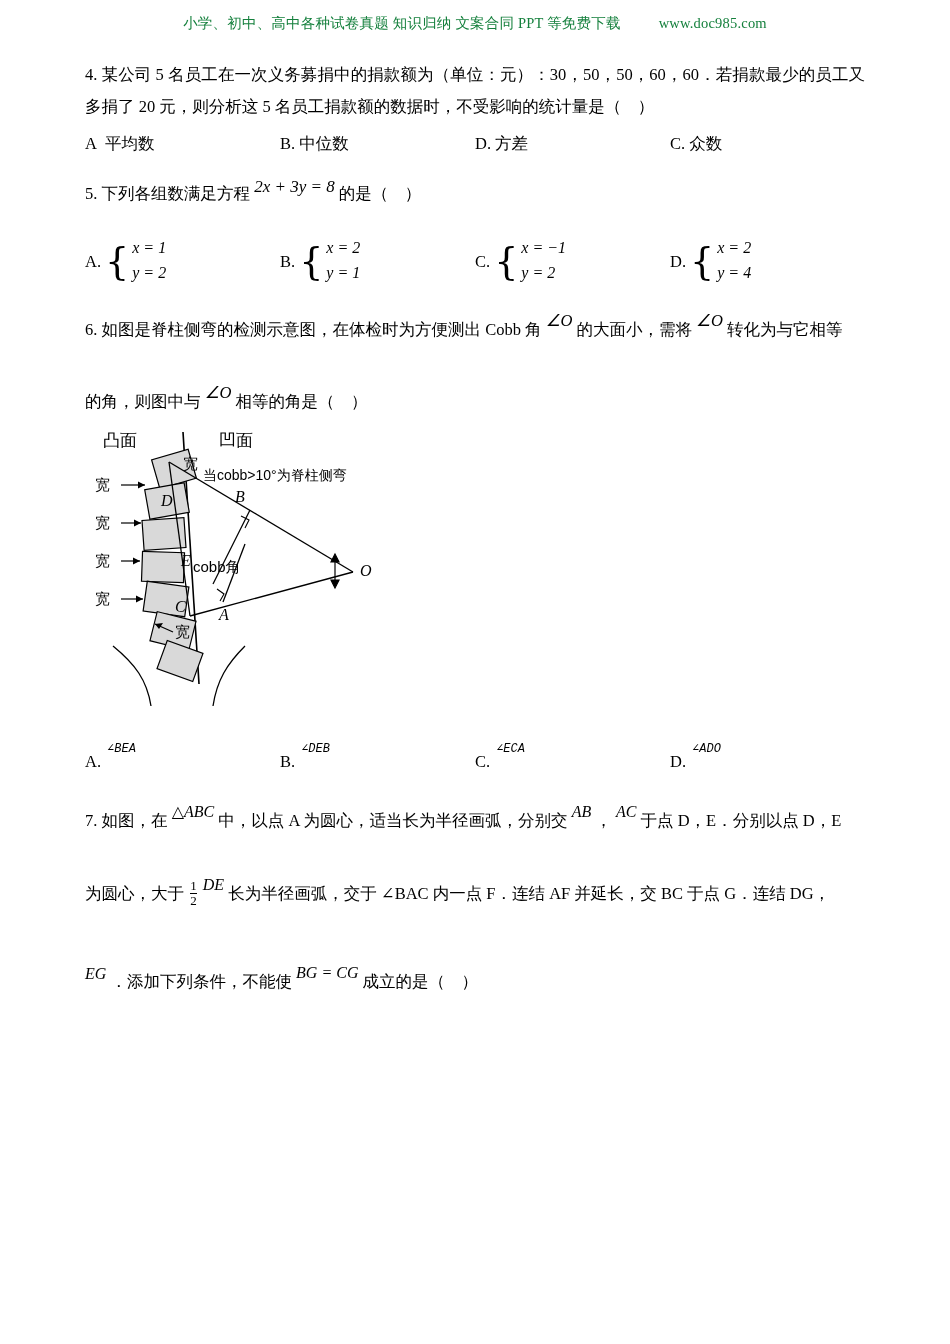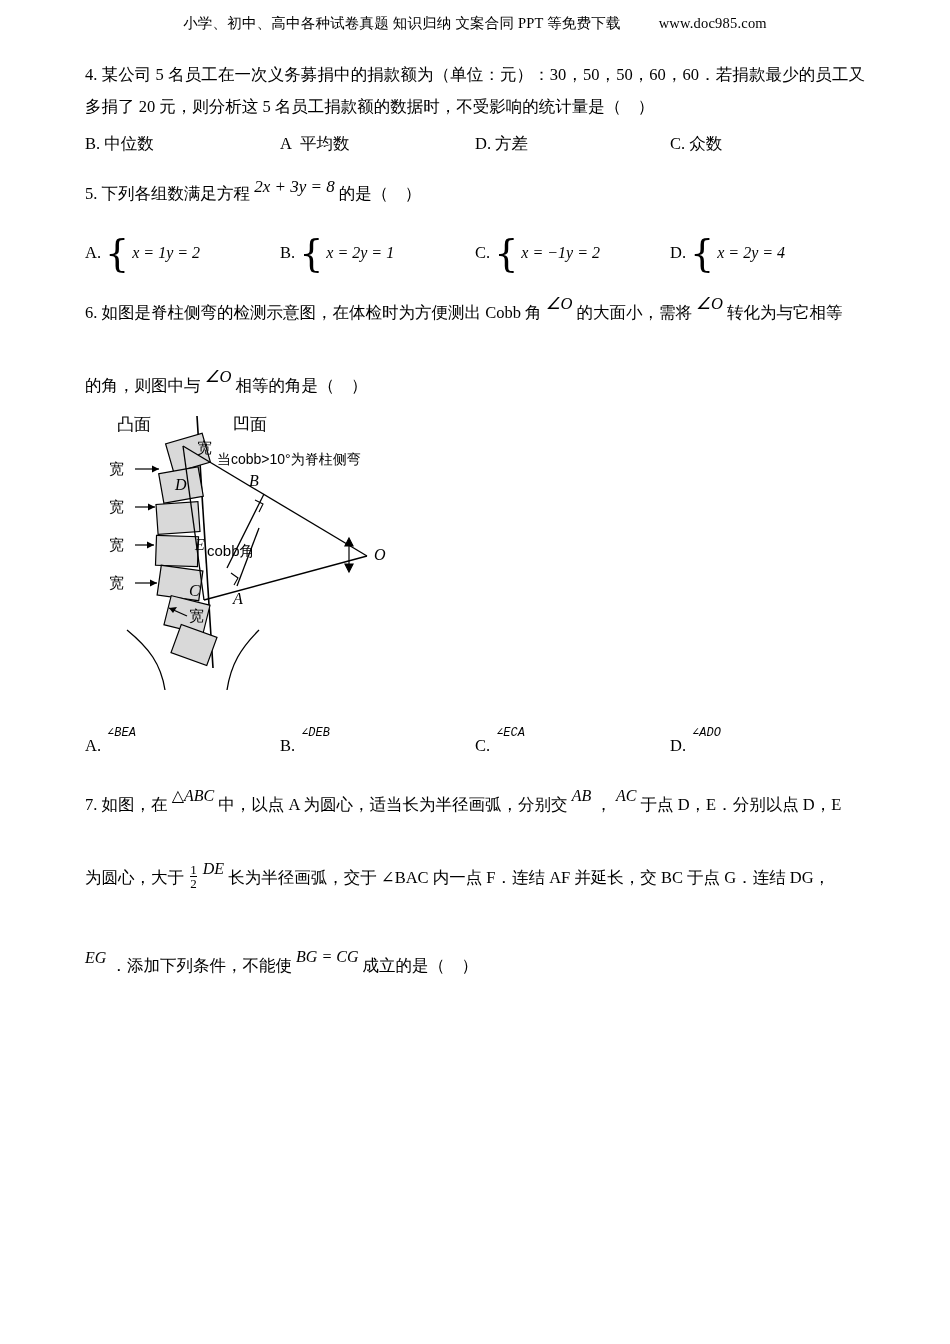--- a/index.html
+++ b/index.html
@@ -21,21 +21,21 @@
     height: 1344px;
     box-sizing: border-box;
     padding: 0 85px;
   }
   .header {
     text-align: center;
     font-size: 14.5px;
     padding-top: 14px;
     letter-spacing: 0.2px;
     font-family: "Liberation Serif", "DejaVu Serif", serif;
-    color: #000000;
+    color: #15803d;
   }
   .header .site {
     margin-left: 38px;
   }
   .block {
     margin-top: 26px;
     font-size: 16.5px;
     line-height: 2.0;
   }
   .qline {
@@ -70,21 +70,21 @@
   }
   .brace {
     font-size: 38px;
     font-style: normal;
     line-height: 0.8;
     margin-right: 3px;
     font-family: "DejaVu Serif", serif;
   }
   .sysrows {
     display: inline-flex;
-    flex-direction: row;
+    flex-direction: column;
     line-height: 1.55;
   }
   .optrow {
     display: flex;
     margin-top: 14px;
   }
   .optrow > div {
     width: 25%;
     display: flex;
     align-items: center;
@@ -108,21 +108,21 @@
     font-size: 13px;
     font-style: normal;
     margin: 0 2px;
     position: relative;
     top: -2px;
   }
   .frac .num { line-height: 1.05; }
   .frac .den { line-height: 1.05; border-top: 1px solid #000; }
   .figure-wrap {
     margin-top: 6px;
-    margin-left: 24px;
+    margin-left: 10px;
   }
   .ansrow {
     display: flex;
     margin-top: 10px;
     font-size: 16.5px;
   }
   .ansrow > div {
     width: 25%;
     display: flex;
     align-items: flex-start;
@@ -165,22 +165,22 @@
   <div class="header">
     <span>小学、初中、高中各种试卷真题  知识归纳  文案合同  PPT 等免费下载</span><span class="site">www.doc985.com</span>
   </div>
 
   <div class="block">
     <div class="qline">
       <span>4.</span>
       <span>某公司 5 名员工在一次义务募捐中的捐款额为（单位：元）：30，50，50，60，60．若捐款最少的员工又多捐了 20 元，则分析这 5 名员工捐款额的数据时，不受影响的统计量是（　）</span>
     </div>
     <div class="opts">
+      <div><span class="optlabel">A</span> <span>平均数</span></div>
       <div><span class="optlabel">B.</span><span>中位数</span></div>
-      <div><span class="optlabel">A</span> <span>平均数</span></div>
       <div><span class="optlabel">D.</span><span>方差</span></div>
       <div><span class="optlabel">C.</span><span>众数</span></div>
     </div>
   </div>
 
   <div class="block" style="margin-top:18px;">
     <div class="qline">
       <span>5.</span>
       <span>下列各组数满足方程</span>
       <span class="eqbox">2x + 3y = 8</span>

